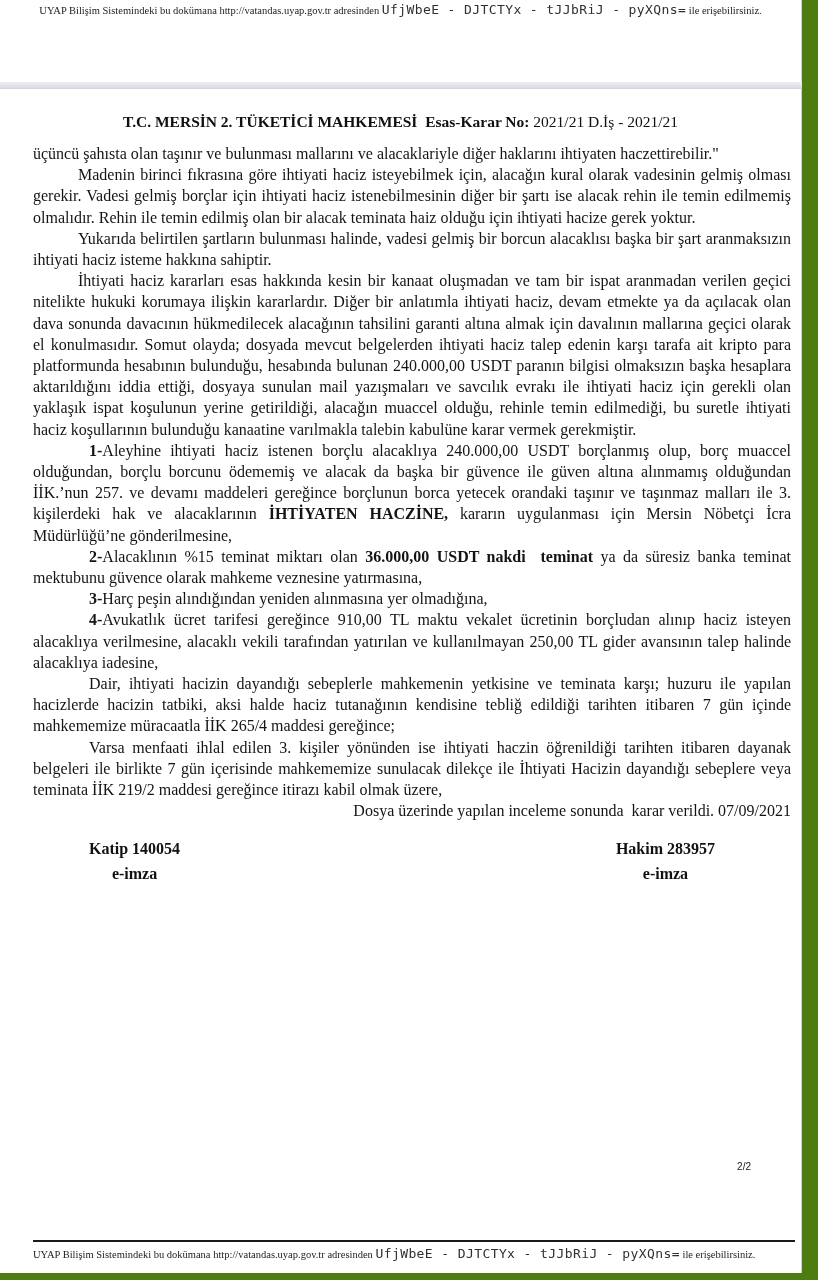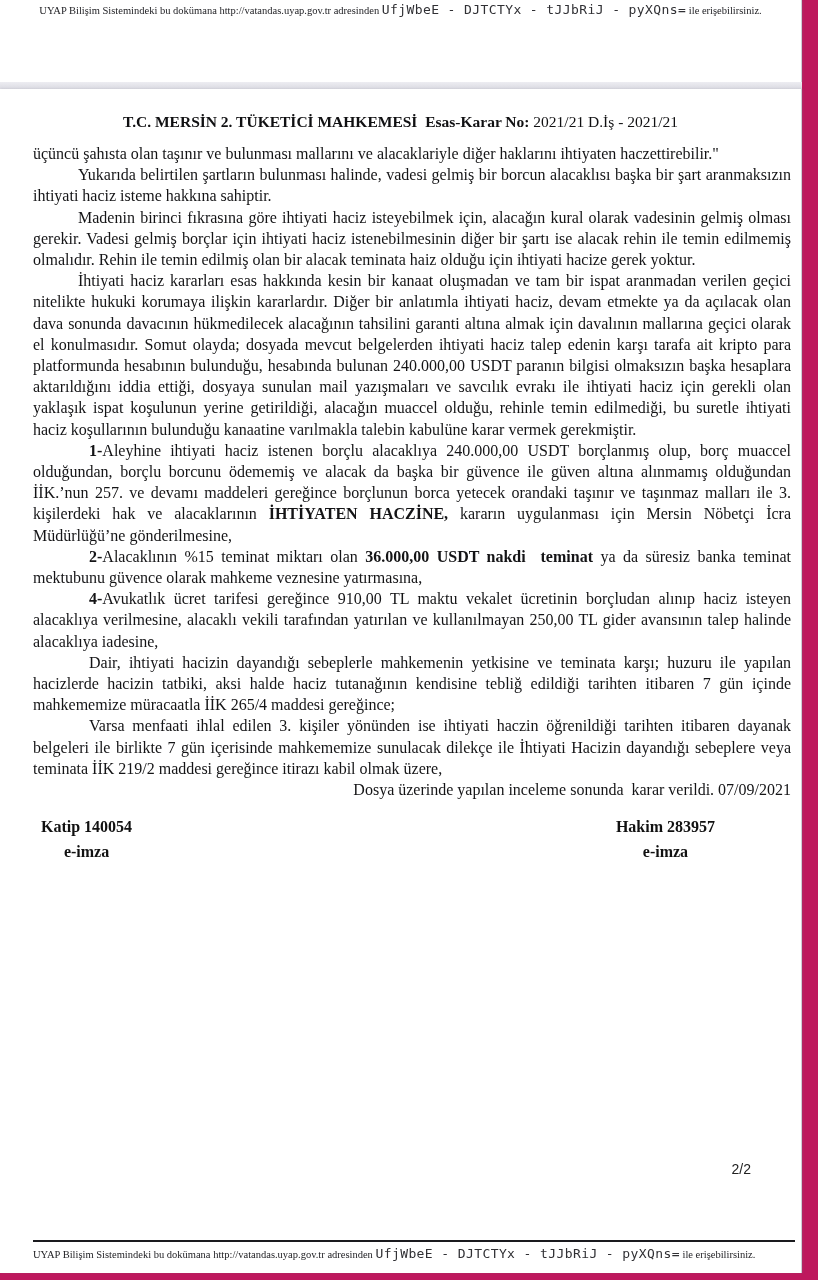--- a/index.html
+++ b/index.html
@@ -1,16 +1,16 @@
 <!DOCTYPE html>
 <html lang="tr"><head>
 <meta charset="utf-8">
 <style>
   html,body{margin:0;padding:0;background:#f5f5f7;}
-  .canvas{position:relative;width:818px;height:1280px;background:#be185d;overflow:hidden;}
+  .canvas{position:relative;width:818px;height:1280px;background:#4d7c0f;overflow:hidden;}
   .page{position:absolute;left:0;width:801px;background:#ffffff;border-right:1px solid #cdced5;box-shadow:1px 0 2px rgba(110,110,130,.25);}
   .page1{top:0;height:82px;}
   .page-gap{position:absolute;top:82px;left:0;width:802px;height:14px;
     background:linear-gradient(180deg,#ededf2 0%,#dcdce3 45%,#e9e9ef 100%);}
   .page2{top:89px;height:1184px;}
 
   .footer-note{white-space:nowrap;font-family:"Liberation Serif",serif;font-size:10.5px;color:#222226;}
   .footer-note .code{font-family:"DejaVu Sans Mono",monospace;font-size:13px;color:#303034;letter-spacing:.4px;}
   .top-note{padding-top:2px;text-align:center;}
   .bottom-note{position:absolute;left:33px;top:1151px;width:762px;border-top:2px solid #1a1a1e;padding-top:4px;}
@@ -19,26 +19,26 @@
   .b{font-weight:bold;}
 
   .doc-body{margin:12px 10px 0 33px;font-family:"Liberation Serif",serif;font-size:16px;line-height:21.2px;color:#141416;text-align:justify;}
   .doc-body p{margin:0;}
   .ind{text-indent:45px;}
   .ind2{text-indent:56px;}
   .no-just{text-align:right;}
   .heading-text{font-weight:bold;text-decoration:underline;text-decoration-thickness:2px;text-underline-offset:3px;}
   .heading-colon{font-weight:bold;}
 
-  .sig-row{display:flex;justify-content:space-between;margin:18px 86px 0 41px;
+  .sig-row{display:flex;justify-content:space-between;margin:18px 86px 0 89px;
     font-family:"Liberation Serif",serif;font-size:16px;font-weight:bold;color:#111;}
   .sig{text-align:center;}
   .sig .sig-type{margin-top:7px;}
 
-  .page-num{position:absolute;top:1072px;right:50px;font-family:"Liberation Sans",sans-serif;font-size:14px;color:#222;}
+  .page-num{position:absolute;top:1072px;right:50px;font-family:"Liberation Sans",sans-serif;font-size:10px;color:#222;}
 </style>
 </head>
 <body>
 
 <div class="canvas">
 
   <div class="page page1">
     <div class="footer-note top-note">
       <span>UYAP Bilişim Sistemindeki bu dokümana</span>
       <span>http://vatandas.uyap.gov.tr</span>
@@ -52,29 +52,30 @@
 
   <div class="page page2">
 
     <div class="doc-title">
       <span class="b">T.C. MERSİN 2. TÜKETİCİ MAHKEMESİ&nbsp; Esas-Karar No:</span>
       <span>2021/21 D.İş - 2021/21</span>
     </div>
 
     <div class="doc-body">
       <p>üçüncü şahısta olan taşınır ve bulunması mallarını ve alacaklariyle diğer haklarını ihtiyaten haczettirebilir."</p>
+      <p class="ind">Madenin birinci fıkrasına göre ihtiyati haciz isteyebilmek için, alacağın kural olarak vadesinin gelmiş olması gerekir. Vadesi gelmiş borçlar için ihtiyati haciz istenebilmesinin diğer bir şartı ise alacak rehin ile temin edilmemiş olmalıdır. Rehin ile temin edilmiş olan bir alacak teminata haiz olduğu için ihtiyati hacize gerek yoktur.</p>
       <p class="ind">Yukarıda belirtilen şartların bulunması halinde, vadesi gelmiş bir borcun alacaklısı başka bir şart aranmaksızın ihtiyati haciz isteme hakkına sahiptir.</p>
-      <p class="ind">Madenin birinci fıkrasına göre ihtiyati haciz isteyebilmek için, alacağın kural olarak vadesinin gelmiş olması gerekir. Vadesi gelmiş borçlar için ihtiyati haciz istenebilmesinin diğer bir şartı ise alacak rehin ile temin edilmemiş olmalıdır. Rehin ile temin edilmiş olan bir alacak teminata haiz olduğu için ihtiyati hacize gerek yoktur.</p>
       <p class="ind">İhtiyati haciz kararları esas hakkında kesin bir kanaat oluşmadan ve tam bir ispat aranmadan verilen geçici nitelikte hukuki korumaya ilişkin kararlardır. Diğer bir anlatımla ihtiyati haciz, devam etmekte ya da açılacak olan dava sonunda davacının hükmedilecek alacağının tahsilini garanti altına almak için davalının mallarına geçici olarak el konulmasıdır. Somut olayda; dosyada mevcut belgelerden ihtiyati haciz talep edenin karşı tarafa ait kripto para platformunda hesabının bulunduğu, hesabında bulunan 240.000,00 USDT paranın bilgisi olmaksızın başka hesaplara aktarıldığını iddia ettiği, dosyaya sunulan mail yazışmaları ve savcılık evrakı ile ihtiyati haciz için gerekli olan yaklaşık ispat koşulunun yerine getirildiği, alacağın muaccel olduğu, rehinle temin edilmediği, bu suretle ihtiyati haciz koşullarının bulunduğu kanaatine varılmakla talebin kabulüne karar vermek gerekmiştir.</p>
 
 
       <p class="ind2"><span class="b">1-</span><span>Aleyhine ihtiyati haciz istenen borçlu alacaklıya 240.000,00 USDT borçlanmış olup, borç muaccel olduğundan, borçlu borcunu ödememiş ve alacak da başka bir güvence ile güven altına alınmamış olduğundan İİK.’nun 257. ve devamı maddeleri gereğince borçlunun borca yetecek orandaki taşınır ve taşınmaz malları ile 3. kişilerdeki hak ve alacaklarının </span><span class="b">İHTİYATEN HACZİNE,</span><span> kararın uygulanması için Mersin Nöbetçi İcra Müdürlüğü’ne gönderilmesine,</span></p>
 
       <p class="ind2"><span class="b">2-</span><span>Alacaklının %15 teminat miktarı olan </span><span class="b">36.000,00 USDT nakdi&nbsp; teminat</span><span> ya da süresiz banka teminat mektubunu güvence olarak mahkeme veznesine yatırmasına,</span></p>
 
+      <p class="ind2"><span class="b">3-</span><span>Harç peşin alındığından yeniden alınmasına yer olmadığına,</span></p>
 
       <p class="ind2"><span class="b">4-</span><span>Avukatlık ücret tarifesi gereğince 910,00 TL maktu vekalet ücretinin borçludan alınıp haciz isteyen alacaklıya verilmesine, alacaklı vekili tarafından yatırılan ve kullanılmayan 250,00 TL gider avansının talep halinde alacaklıya iadesine,</span></p>
 
       <p class="ind2">Dair, ihtiyati hacizin dayandığı sebeplerle mahkemenin yetkisine ve teminata karşı; huzuru ile yapılan hacizlerde hacizin tatbiki, aksi halde haciz tutanağının kendisine tebliğ edildiği tarihten itibaren 7 gün içinde mahkememize müracaatla İİK 265/4 maddesi gereğince;</p>
       <p class="ind2">Varsa menfaati ihlal edilen 3. kişiler yönünden ise ihtiyati haczin öğrenildiği tarihten itibaren dayanak belgeleri ile birlikte 7 gün içerisinde mahkememize sunulacak dilekçe ile İhtiyati Hacizin dayandığı sebeplere veya teminata İİK 219/2 maddesi gereğince itirazı kabil olmak üzere,</p>
       <p class="ind2 no-just">Dosya üzerinde yapılan inceleme sonunda&nbsp; karar verildi. 07/09/2021</p>
     </div>
 
     <div class="sig-row">
       <div class="sig">

